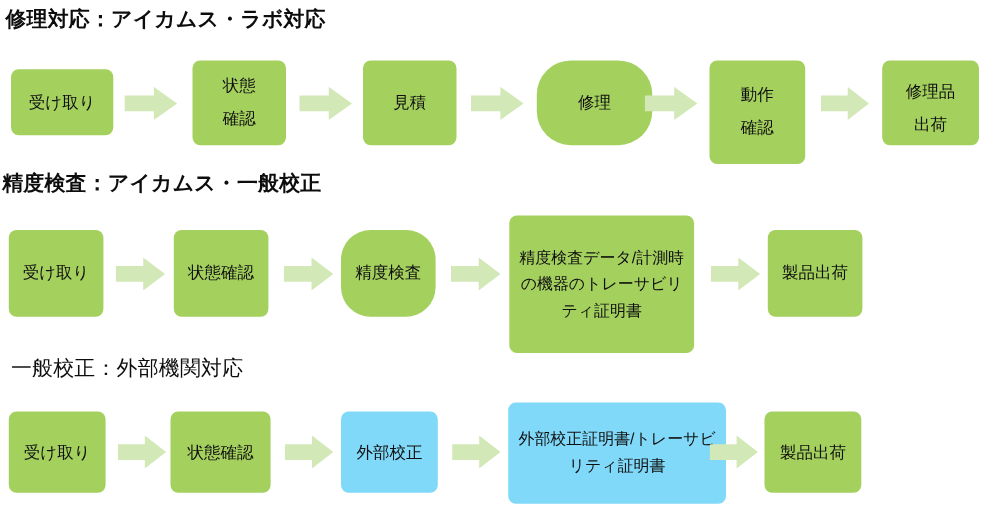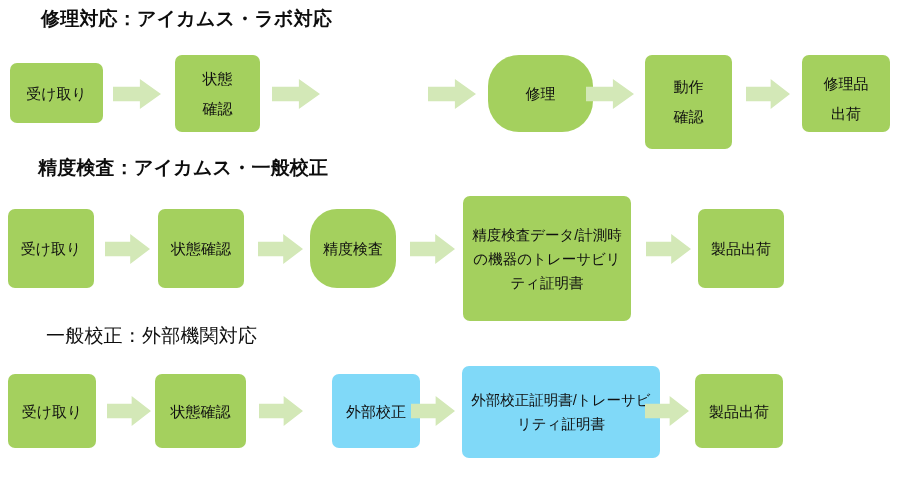--- a/index.html
+++ b/index.html
@@ -20,21 +20,20 @@
   .section-title {
     position: absolute;
     white-space: nowrap;
     color: #0d0d0d;
     font-size: 19px;
     line-height: 22px;
     letter-spacing: 0.2px;
   }
   .section-title .head {
     font-weight: bold;
-    margin-left: 36px;
   }
   .section-title.all-light .head,
   .section-title.all-light .tail {
     font-weight: normal;
   }
 
   
   .node {
     position: absolute;
     box-sizing: border-box;
@@ -81,20 +80,23 @@
 
   <div class="arrow" style="left:113px; top:79px; width:48px; height:30px;"></div>
 
   <div class="node green two-line" style="left:175px; top:55px; width:85px; height:77px;">
     <span class="label" style="white-space:pre-line;">状態
 確認</span>
   </div>
 
   <div class="arrow" style="left:272px; top:79px; width:48px; height:30px;"></div>
 
+  <div class="node green" style="left:330px; top:55px; width:85px; height:77px;">
+    <span class="label">見積</span>
+  </div>
 
   <div class="arrow" style="left:428px; top:79px; width:48px; height:30px;"></div>
 
   <div class="node green" style="left:488px; top:55px; width:105px; height:77px;border-radius:31px;">
     <span class="label">修理</span>
   </div>
 
   <div class="arrow" style="left:586px; top:79px; width:48px; height:30px;"></div>
 
   <div class="node green two-line" style="left:645px; top:55px; width:87px; height:94px;">
@@ -150,21 +152,21 @@
   </div>
 
   <div class="arrow" style="left:107px; top:396px; width:44px; height:30px;"></div>
 
   <div class="node green" style="left:155px; top:374px; width:91px; height:74px;">
     <span class="label">状態確認</span>
   </div>
 
   <div class="arrow" style="left:259px; top:396px; width:44px; height:30px;"></div>
 
-  <div class="node blue" style="left:310px; top:374px; width:88px; height:74px;margin-left:22px;">
+  <div class="node blue" style="left:310px; top:374px; width:88px; height:74px;">
     <span class="label">外部校正</span>
   </div>
 
   <div class="arrow" style="left:411px; top:396px; width:44px; height:30px;"></div>
 
   <div class="node blue multi" style="left:462px; top:366px; width:198px; height:92px;">
     <span class="label">外部校正証明書/トレーサビリティ証明書</span>
   </div>
 
   <div class="arrow" style="left:645px; top:396px; width:44px; height:30px;"></div>

